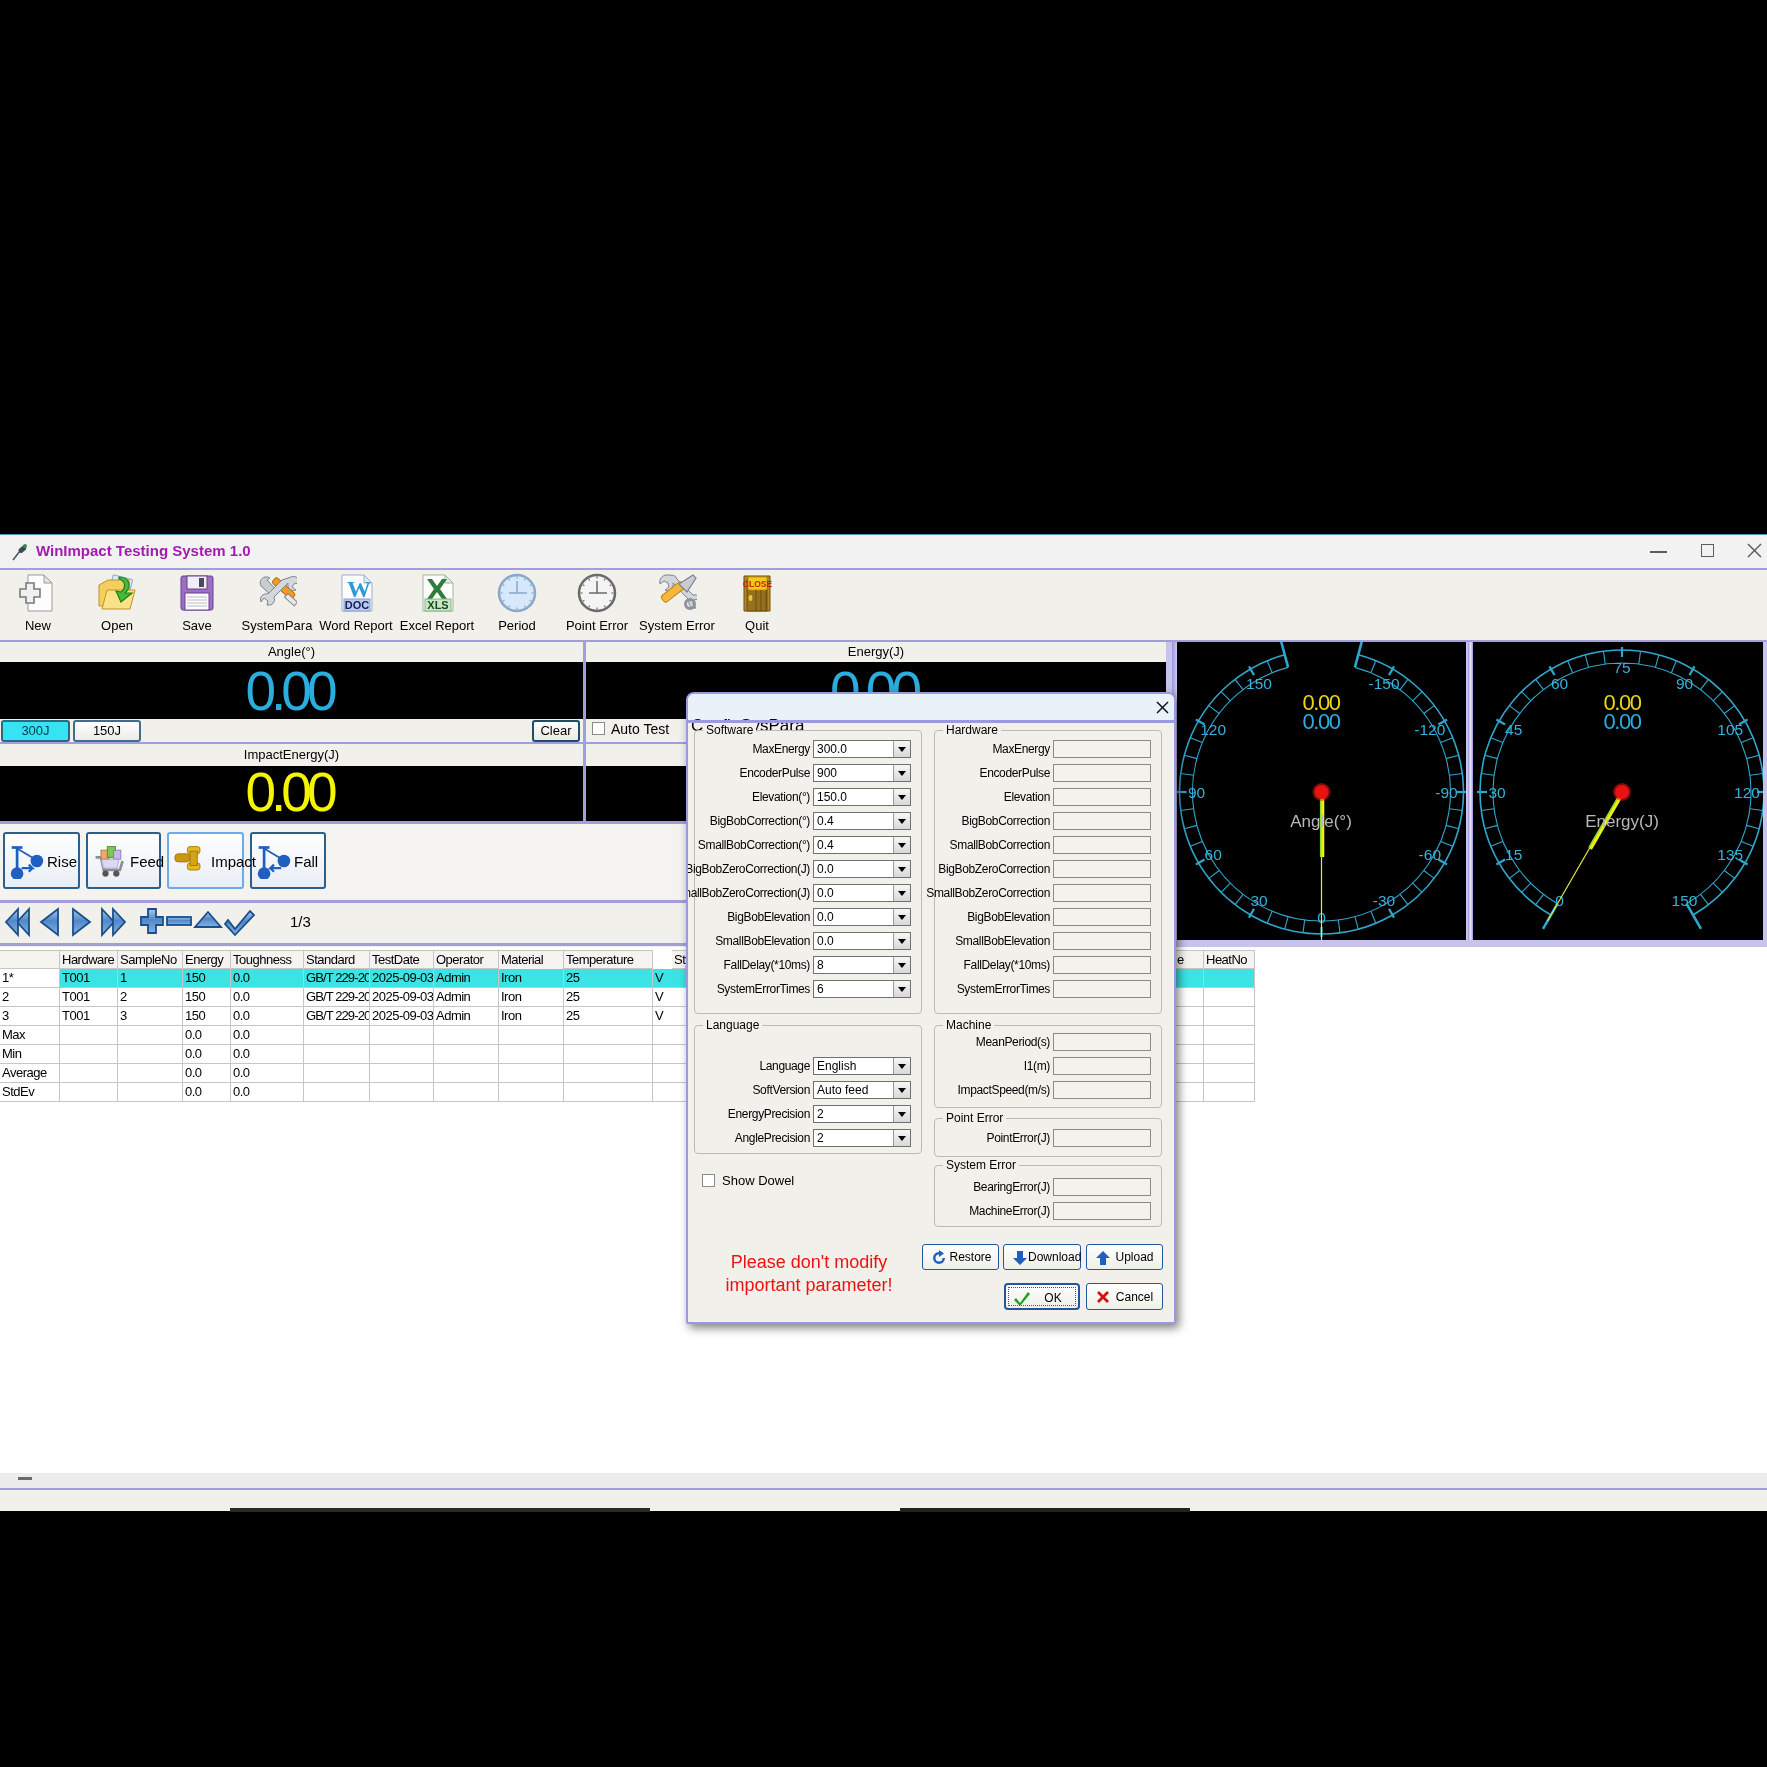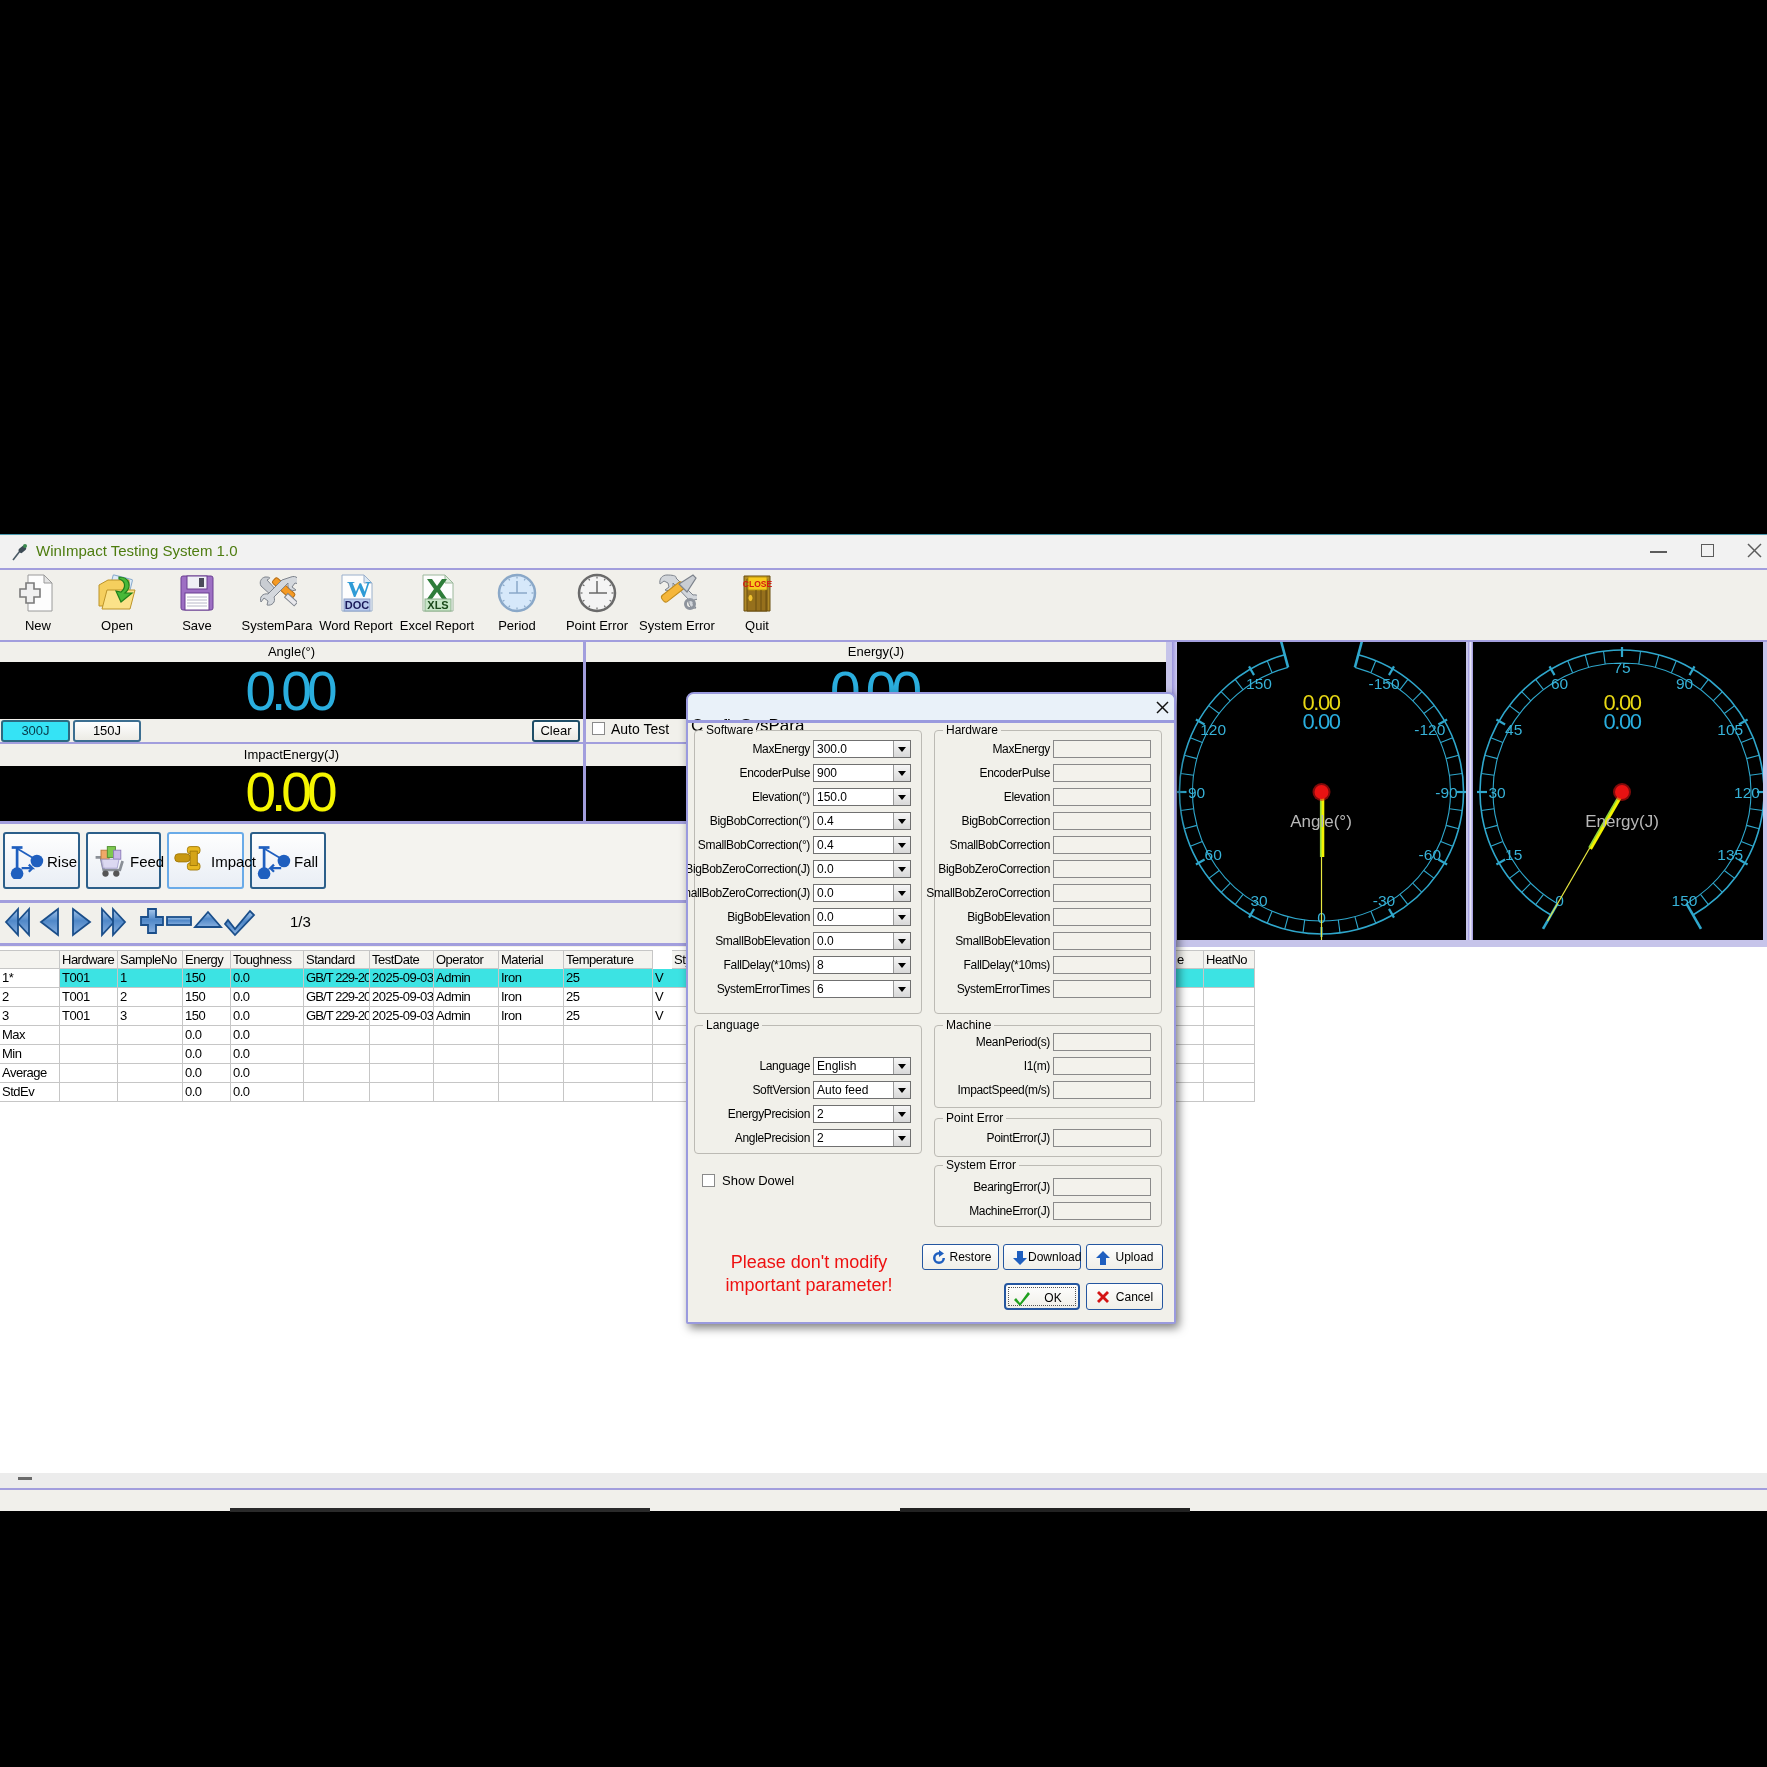--- a/index.html
+++ b/index.html
@@ -21,21 +21,21 @@
 </style></head><body>
 
 <div class="abs" style="left:0px;top:534px;width:1767px;height:977px;background:#f1f0eb;">
 <div class="abs" style="left:0px;top:0px;width:1767px;height:1px;background:#4a9ab0;"></div>
 <div class="abs" style="left:0px;top:2px;width:1767px;height:32px;background:#f2f2f2;">
 <svg class="abs" style="left:10px;top:7px" width="20" height="20" viewBox="0 0 20 20">
         <line x1="3" y1="17" x2="10" y2="8" stroke="#4a5a66" stroke-width="1.6"></line>
         <rect x="8" y="4" width="8" height="5" rx="2" fill="#3c4a55" transform="rotate(-40 12 6)"></rect>
         <circle cx="15" cy="3" r="2" fill="#3c8a50"></circle>
       </svg>
-<div class="abs" style="left:36px;top:6px;font-size:15px;color:#4d7c0f;">WinImpact Testing System 1.0</div>
+<div class="abs" style="left:36px;top:6px;font-size:15px;color:#a21caf;font-weight:bold;">WinImpact Testing System 1.0</div>
 <div class="abs" style="left:1650px;top:15px;width:17px;height:2px;background:#5c5c5c;"></div>
 <div class="abs" style="left:1701px;top:8px;width:13px;height:13px;border:1.5px solid #5c5c5c;"></div>
 <svg class="abs" style="left:1747px;top:7px" width="15" height="15">
         <line x1="1" y1="1" x2="14" y2="14" stroke="#5c5c5c" stroke-width="1.5"></line>
         <line x1="14" y1="1" x2="1" y2="14" stroke="#5c5c5c" stroke-width="1.5"></line>
       </svg>
 </div>
 <div class="pl abs" style="left:0px;top:34px;width:1767px;height:2px;"></div>
 <div class="abs" style="left:0px;top:36px;width:1767px;height:70px;background:#f1f0eb;">
 <svg class="abs" style="left:18px;top:3px" width="40" height="40" viewBox="0 0 40 40">

